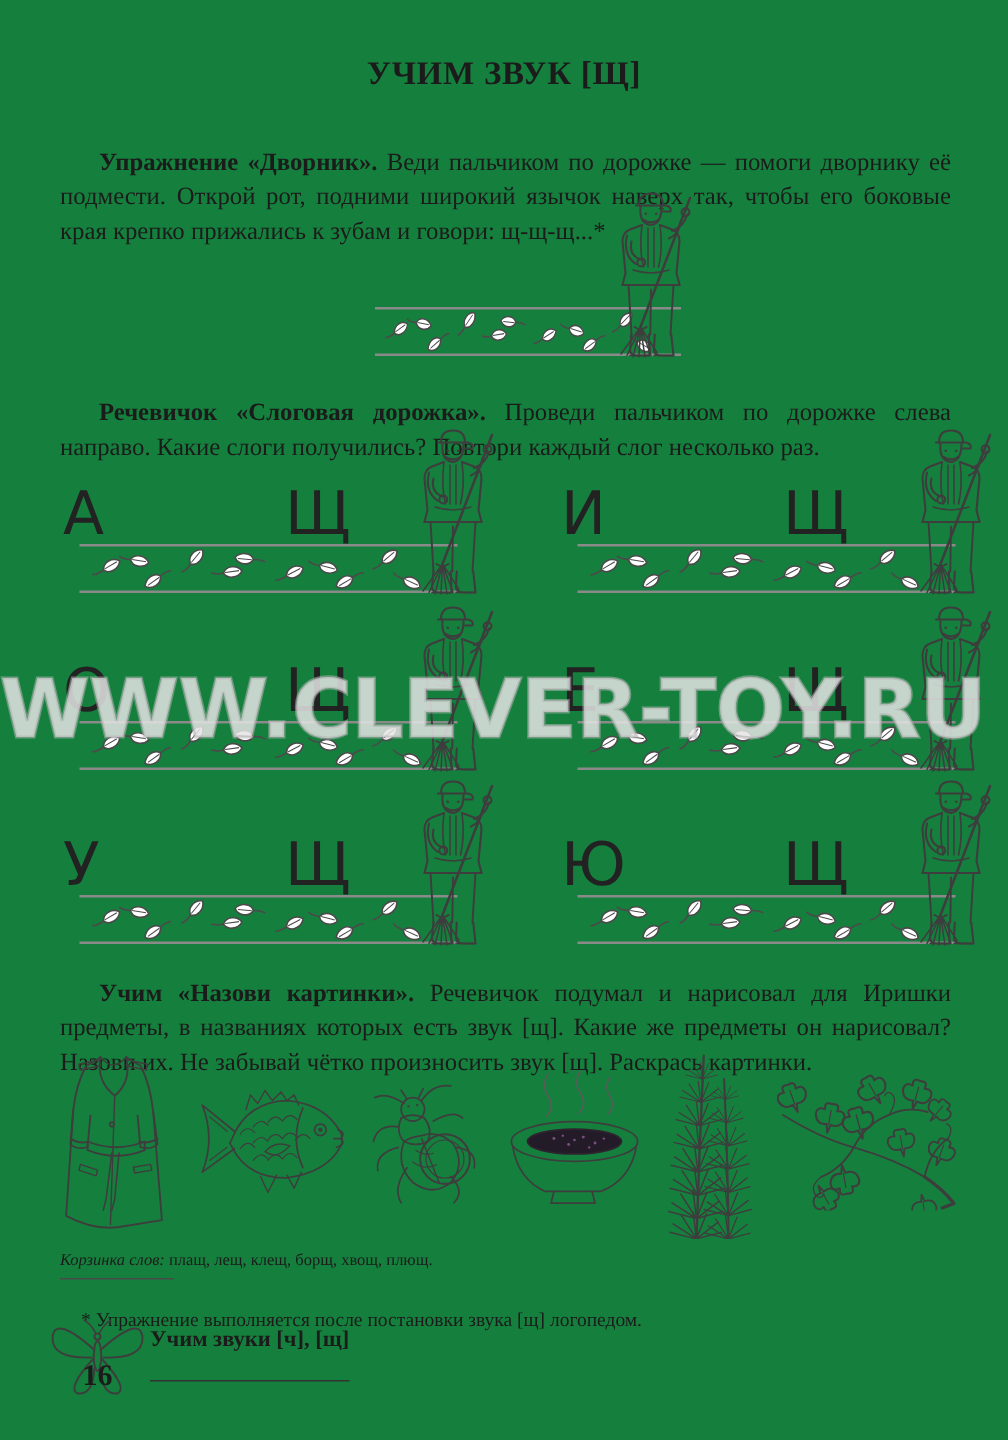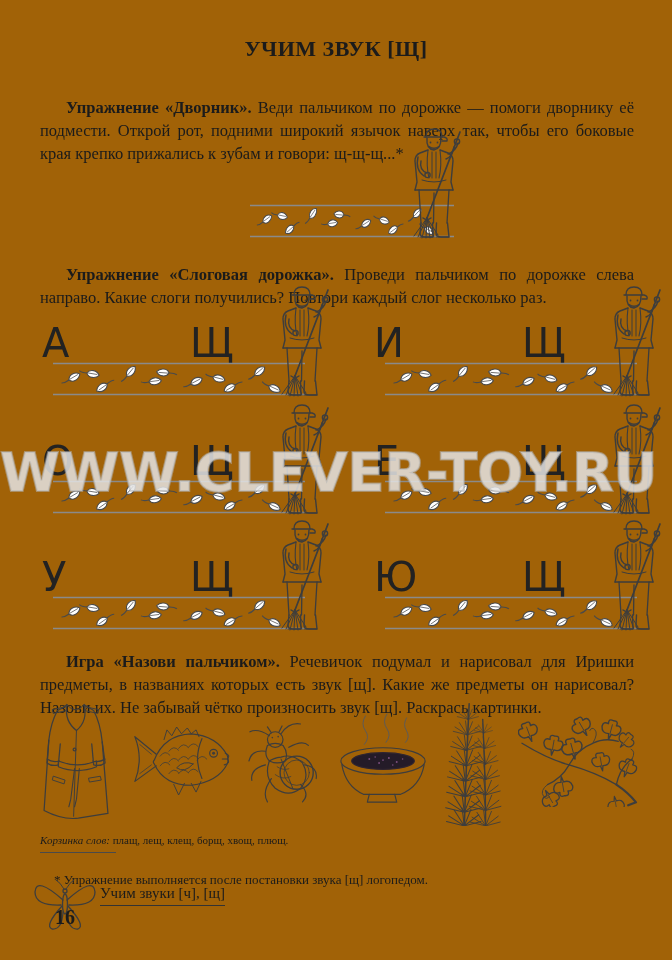--- a/index.html
+++ b/index.html
@@ -1,16 +1,16 @@
 <!DOCTYPE html>
 <html><head>
 <meta charset="utf-8">
 <style>
   html,body{margin:0;padding:0;background:#e9e9e7;}
-  .page{position:relative;width:672px;height:960px;background:#a16207;overflow:hidden;
+  .page{position:relative;width:672px;height:960px;background:#15803d;overflow:hidden;
         font-family:"Liberation Serif",serif;color:#1b1b1b;}
   .title{position:absolute;top:36px;left:0;width:100%;text-align:center;
          font-size:22px;font-weight:bold;letter-spacing:.5px;}
   .para{position:absolute;left:40px;width:594px;font-size:16.5px;line-height:23px;
         text-align:justify;text-indent:26px;}
   #para1{top:79px}
   #para2{top:246px}
   #para3{top:633px}
   .para b{font-weight:bold}
 
@@ -40,22 +40,22 @@
 
   .basket{position:absolute;top:823px;left:40px;width:594px;font-size:11px;}
   .basket .lead{font-style:italic;}
 
   .rule{position:absolute;top:852px;left:40px;width:76px;border-top:1.5px solid #4a4a4a;}
   .footnote{position:absolute;top:859px;left:54px;width:566px;font-size:13px;font-family:Liberation Serif, serif;}
 
   .butterfly{position:absolute;top:874px;left:32px;width:66px;height:58px;}
   .pagenum{position:absolute;top:906px;left:49px;width:32px;text-align:center;
            font-size:20px;font-weight:bold;}
-  .section-label{position:absolute;top:885px;left:100px;font-size:15px;font-weight:normal;
-                 padding-bottom:3px;border-bottom:1.5px solid #333;}
+  .section-label{position:absolute;top:885px;left:100px;font-size:15px;font-weight:bold;
+                 padding-bottom:18px;border-bottom:1.5px solid #333;}
   svg{display:block}
 </style>
 </head>
 <body>
 
 <svg width="0" height="0" style="position:absolute" aria-hidden="true">
   <defs>
     <g id="leaf-g" fill="#ffffff" stroke="#4a4a4a" stroke-width="1.1">
       <path d="M0,0 Q-5,2 -8,1" fill="none"></path>
       <path d="M0,0 C1,-5 8,-7 12,-3 C10,2 3,4 0,0 Z"></path>
@@ -123,21 +123,21 @@
 
   <div class="illo1">
     <svg class="trail" viewBox="0 0 252 38" preserveAspectRatio="none">
         <use href="#trail-g"></use>
       </svg>
     <svg class="janitor" viewBox="0 0 64 114">
         <use href="#janitor-g"></use>
       </svg>
   </div>
 
-  <p class="para" id="para2"><b>Упражнение «Слоговая дорожка».</b><span> Проведи пальчиком по дорожке слева направо. Какие слоги получились? Повтори каждый слог несколько раз.</span></p>
+  <p class="para" id="para2"><b>Речевичок «Слоговая дорожка».</b><span> Проведи пальчиком по дорожке слева направо. Какие слоги получились? Повтори каждый слог несколько раз.</span></p>
 
   <div class="syl-cell" id="cell-a">
     <span class="syl-letter start">А</span>
     <span class="syl-letter end">Щ</span>
     <svg class="trail" viewBox="0 0 252 38">
         <use href="#trail-g"></use>
       </svg>
     <svg class="janitor" viewBox="0 0 64 114">
         <use href="#janitor-g"></use>
       </svg>
@@ -188,21 +188,21 @@
     <svg class="trail" viewBox="0 0 252 38">
         <use href="#trail-g"></use>
       </svg>
     <svg class="janitor" viewBox="0 0 64 114">
         <use href="#janitor-g"></use>
       </svg>
   </div>
 
   <div class="watermark">WWW.CLEVER-TOY.RU</div>
 
-  <p class="para" id="para3"><b>Игра «Назови пальчиком».</b><span> Речевичок подумал и нарисовал для Иришки предметы, в названиях которых есть звук [щ]. Какие же предметы он нарисовал? Назови их. Не забывай чётко произносить звук [щ]. Раскрась картинки.</span></p>
+  <p class="para" id="para3"><b>Учим «Назови картинки».</b><span> Речевичок подумал и нарисовал для Иришки предметы, в названиях которых есть звук [щ]. Какие же предметы он нарисовал? Назови их. Не забывай чётко произносить звук [щ]. Раскрась картинки.</span></p>
 
   <div class="pics">
 
     <svg class="pic" width="84" height="122" viewBox="0 0 85 128" fill="none" stroke="#3d3d3d" stroke-width="1.3" stroke-linecap="round" stroke-linejoin="round" aria-label="raincoat-icon">
       <path d="M33,5 Q28,9 23,11 Q16,24 14,42 L9,116 Q28,126 45,124 L76,119 L70,44 Q68,24 61,11 Q56,8 51,5"></path>
       <path d="M33,5 Q30,22 43,32 M51,5 Q55,22 43,32"></path>
       <path d="M33,5 Q42,16 51,5" stroke-width="1"></path>
       <path d="M18,10 L32,7 L33,11 L19,14 Z M66,10 L52,7 L51,11 L65,14 Z" stroke-width="1"></path>
       <path d="M14,42 L12,66 Q17,70 24,68 L26,46 M12,62 Q18,66 25,64"></path>
       <path d="M70,44 L73,66 Q68,70 61,68 L59,46 M73,62 Q66,66 60,64"></path>

